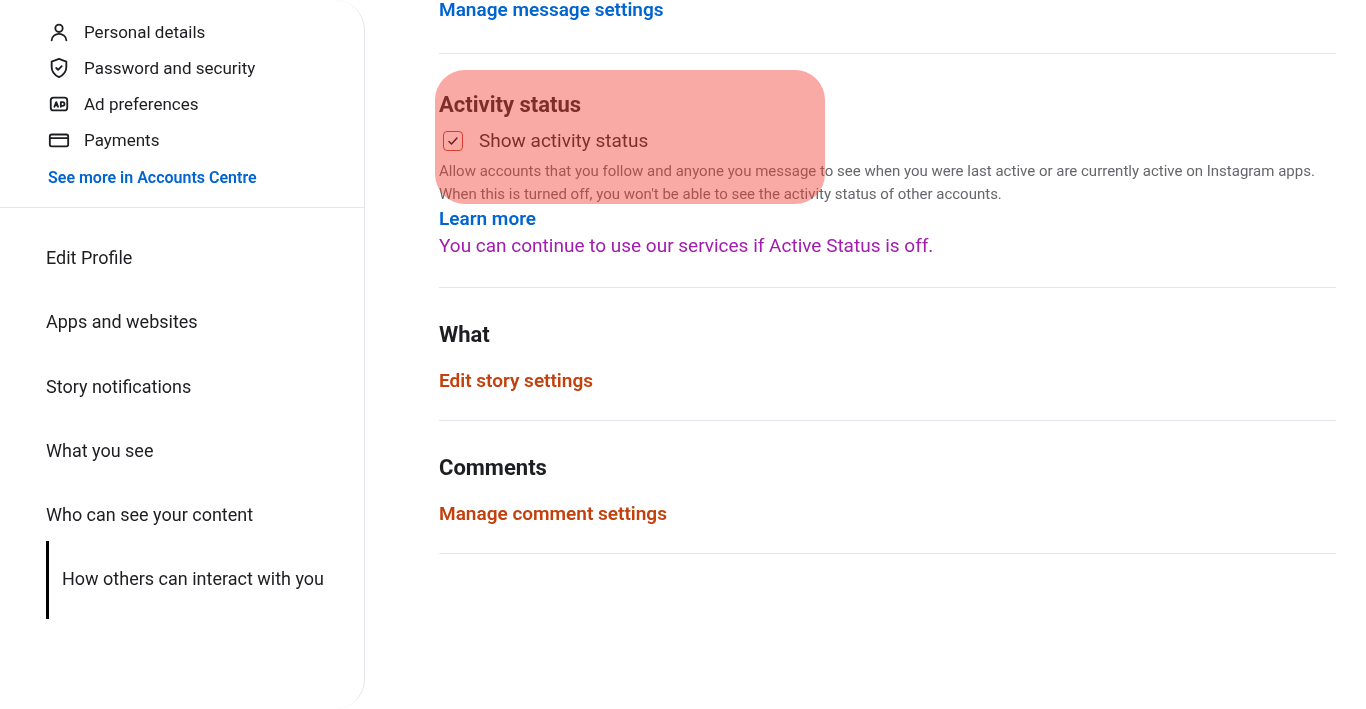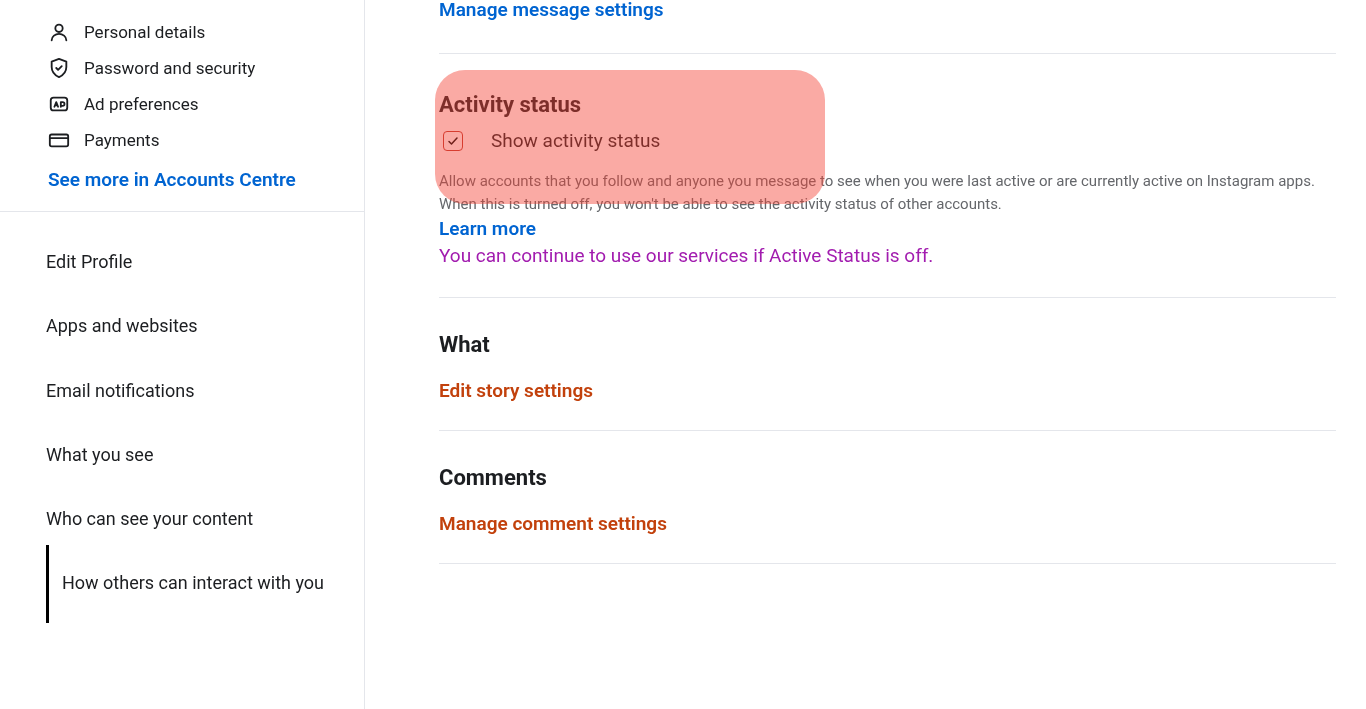--- a/index.html
+++ b/index.html
@@ -14,20 +14,21 @@
   .layout {
     display: flex;
     width: 100%;
     height: 100%;
   }
   .sidebar {
     width: 365px;
     height: 100%;
     border-right: 1px solid #e4e6eb;
     padding-top: 14px;
+    border-radius: 30px;
   }
   .sb-top {
     padding: 0 18px 20px 48px;
   }
   .sb-item {
     display: flex;
     align-items: center;
     gap: 14px;
     padding: 7px 0;
     font-size: 17px;
@@ -37,21 +38,21 @@
     width: 22px;
     height: 22px;
     display: inline-flex;
     align-items: center;
     justify-content: center;
     color: #1c1e21;
   }
   .sb-top-link {
     display: block;
     padding-top: 10px;
-    font-size: 19px;
+    font-size: 16px;
     font-weight: 600;
     color: #0064d1;
   }
   .sb-divider {
     border: none;
     border-top: 1px solid #e4e6eb;
     margin: 0;
   }
   .sb-nav {
     padding: 18px 20px 0 46px;
@@ -116,24 +117,24 @@
   }
   .section-title {
     font-size: 22px;
     font-weight: 700;
     color: #1c1e21;
     margin-bottom: 12px;
   }
   .checkbox-row {
     display: flex;
     align-items: center;
-    gap: 28px;
-    font-size: 19px;
-    color: #1c1e21;
-    margin-bottom: 18px;
+    gap: 16px;
+    font-size: 19px;
+    color: #1c1e21;
+    margin-bottom: 8px;
     padding-left: 4px;
   }
   .chk {
     width: 20px;
     height: 20px;
     border: 1px solid #c0392b;
     border-radius: 4px;
     display: inline-flex;
     align-items: center;
     justify-content: center;
@@ -219,21 +220,21 @@
         <span>Payments</span>
       </div>
       <a class="sb-top-link cursor-pointer">See more in Accounts Centre</a>
     </div>
 
     <hr class="sb-divider">
 
     <nav class="sb-nav">
       <a class="sb-nav-item cursor-pointer">Edit Profile</a>
       <a class="sb-nav-item cursor-pointer">Apps and websites</a>
-      <a class="sb-nav-item cursor-pointer">Email notifications</a>
+      <a class="sb-nav-item cursor-pointer">Story notifications</a>
       <a class="sb-nav-item cursor-pointer">What you see</a>
       <a class="sb-nav-item cursor-pointer">Who can see your content</a>
       <div class="sb-nav-active-wrap">
         <div class="active-bar"></div>
         <a class="sb-nav-item active cursor-pointer">How others can interact with you</a>
       </div>
     </nav>
   </aside>
 
   <main class="main">

